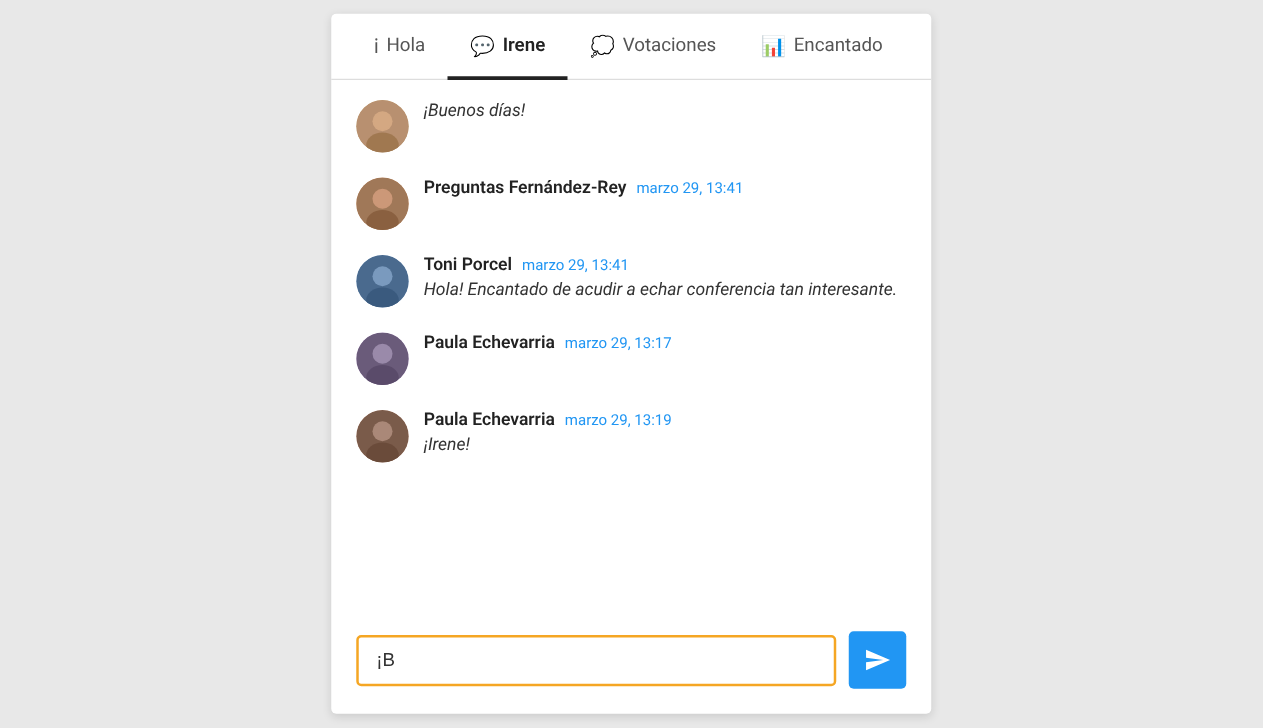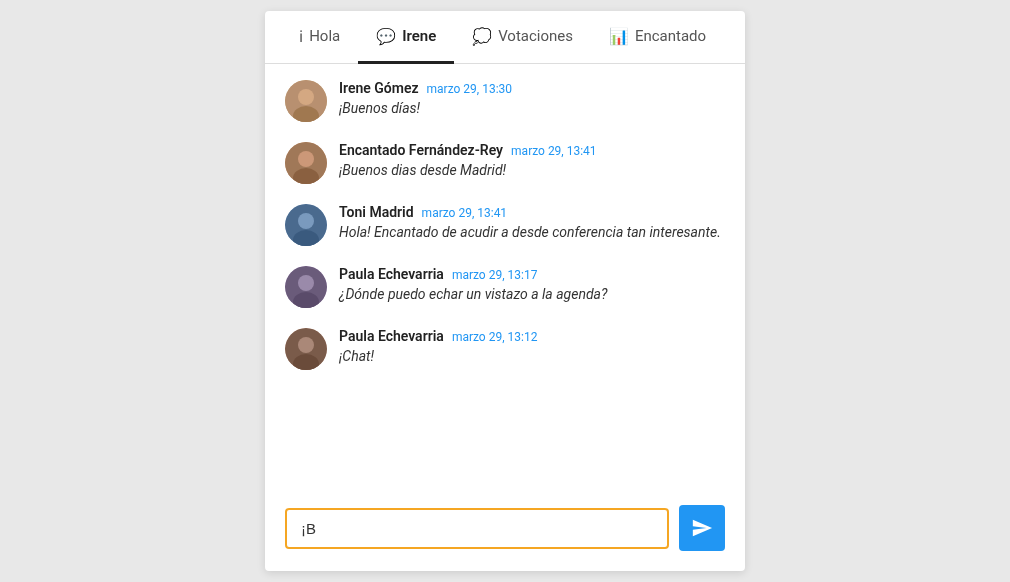--- a/index.html
+++ b/index.html
@@ -171,101 +171,95 @@
           <svg width="42" height="42" viewBox="0 0 42 42" xmlns="http://www.w3.org/2000/svg">
 
         <circle cx="21" cy="21" r="21" fill="#b89070"></circle>
         <circle cx="21" cy="17" r="8" fill="#d4a882"></circle>
         <ellipse cx="21" cy="36" rx="13" ry="10" fill="#a07850"></ellipse>
         <circle cx="21" cy="17" r="7" fill="#d4a882"></circle>
 
     </svg>
         </div>
         <div class="msg-content">
-          <div class="msg-header">
-            <span class="msg-name">Irene Gómez</span>
-            <span class="msg-time">marzo 29, 13:30</span>
-          </div>
           <div class="msg-text">¡Buenos días!</div>
         </div>
       </div>
       <div class="message">
         <div class="avatar face-patricia">
           <svg width="42" height="42" viewBox="0 0 42 42" xmlns="http://www.w3.org/2000/svg">
 
         <circle cx="21" cy="21" r="21" fill="#a07858"></circle>
         <circle cx="21" cy="17" r="8" fill="#cc9878"></circle>
         <ellipse cx="21" cy="36" rx="13" ry="10" fill="#8a6040"></ellipse>
         <circle cx="21" cy="17" r="7" fill="#cc9878"></circle>
 
     </svg>
         </div>
         <div class="msg-content">
           <div class="msg-header">
-            <span class="msg-name">Encantado Fernández-Rey</span>
+            <span class="msg-name">Preguntas Fernández-Rey</span>
             <span class="msg-time">marzo 29, 13:41</span>
           </div>
-          <div class="msg-text">¡Buenos dias desde Madrid!</div>
         </div>
       </div>
       <div class="message">
         <div class="avatar face-toni">
           <svg width="42" height="42" viewBox="0 0 42 42" xmlns="http://www.w3.org/2000/svg">
 
         <circle cx="21" cy="21" r="21" fill="#4a6a8e"></circle>
         <circle cx="21" cy="17" r="8" fill="#7a9abe"></circle>
         <ellipse cx="21" cy="36" rx="13" ry="10" fill="#3a5a7e"></ellipse>
         <circle cx="21" cy="17" r="7" fill="#7a9abe"></circle>
 
     </svg>
         </div>
         <div class="msg-content">
           <div class="msg-header">
-            <span class="msg-name">Toni Madrid</span>
+            <span class="msg-name">Toni Porcel</span>
             <span class="msg-time">marzo 29, 13:41</span>
           </div>
-          <div class="msg-text">Hola! Encantado de acudir a desde conferencia tan interesante.</div>
+          <div class="msg-text">Hola! Encantado de acudir a echar conferencia tan interesante.</div>
         </div>
       </div>
       <div class="message">
         <div class="avatar face-paula1">
           <svg width="42" height="42" viewBox="0 0 42 42" xmlns="http://www.w3.org/2000/svg">
 
         <circle cx="21" cy="21" r="21" fill="#6a5b7a"></circle>
         <circle cx="21" cy="17" r="8" fill="#9a8aaa"></circle>
         <ellipse cx="21" cy="36" rx="13" ry="10" fill="#5a4b6a"></ellipse>
         <circle cx="21" cy="17" r="7" fill="#9a8aaa"></circle>
 
     </svg>
         </div>
         <div class="msg-content">
           <div class="msg-header">
             <span class="msg-name">Paula Echevarria</span>
             <span class="msg-time">marzo 29, 13:17</span>
           </div>
-          <div class="msg-text">¿Dónde puedo echar un vistazo a la agenda?</div>
         </div>
       </div>
       <div class="message">
         <div class="avatar face-paula2">
           <svg width="42" height="42" viewBox="0 0 42 42" xmlns="http://www.w3.org/2000/svg">
 
         <circle cx="21" cy="21" r="21" fill="#7a5b4a"></circle>
         <circle cx="21" cy="17" r="8" fill="#aa8878"></circle>
         <ellipse cx="21" cy="36" rx="13" ry="10" fill="#6a4b3a"></ellipse>
         <circle cx="21" cy="17" r="7" fill="#aa8878"></circle>
 
     </svg>
         </div>
         <div class="msg-content">
           <div class="msg-header">
             <span class="msg-name">Paula Echevarria</span>
-            <span class="msg-time">marzo 29, 13:12</span>
-          </div>
-          <div class="msg-text">¡Chat!</div>
+            <span class="msg-time">marzo 29, 13:19</span>
+          </div>
+          <div class="msg-text">¡Irene!</div>
         </div>
       </div>
     </div>
   <div class="input-area">
     <input class="chat-input" type="text" id="chat-input-field" value="¡B" style="">
     <button class="send-button">
       <svg viewBox="0 0 24 24" xmlns="http://www.w3.org/2000/svg">
         <path d="M2.01 21L23 12 2.01 3 2 10l15 2-15 2z"></path>
       </svg>
     </button>

